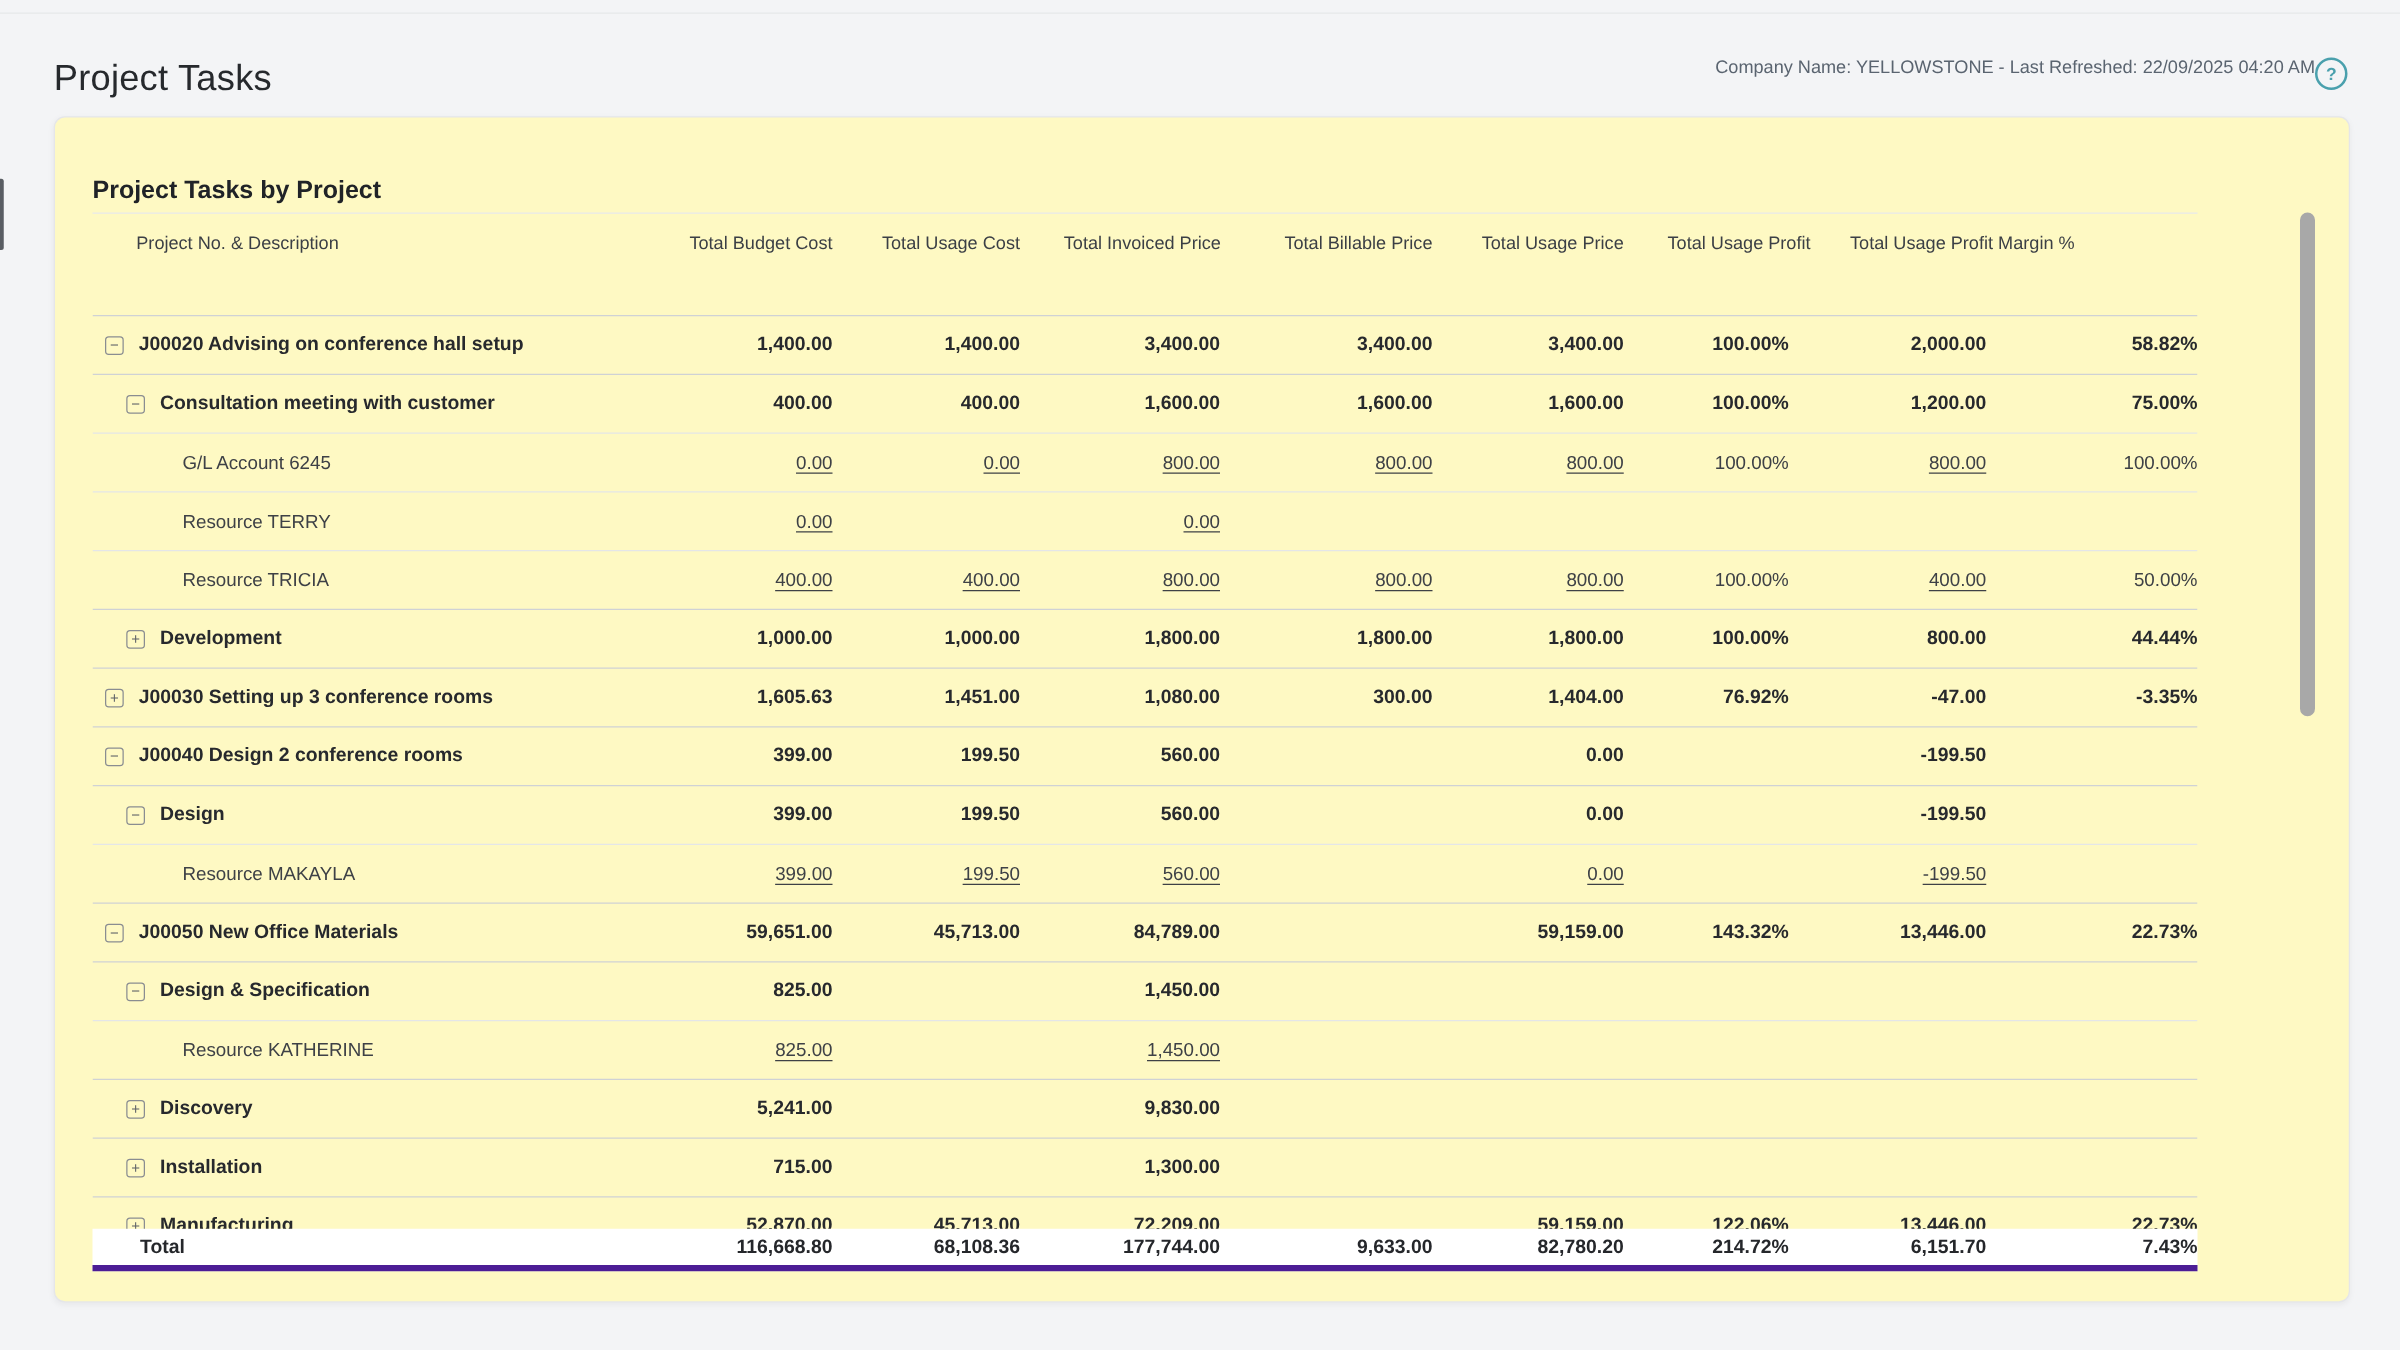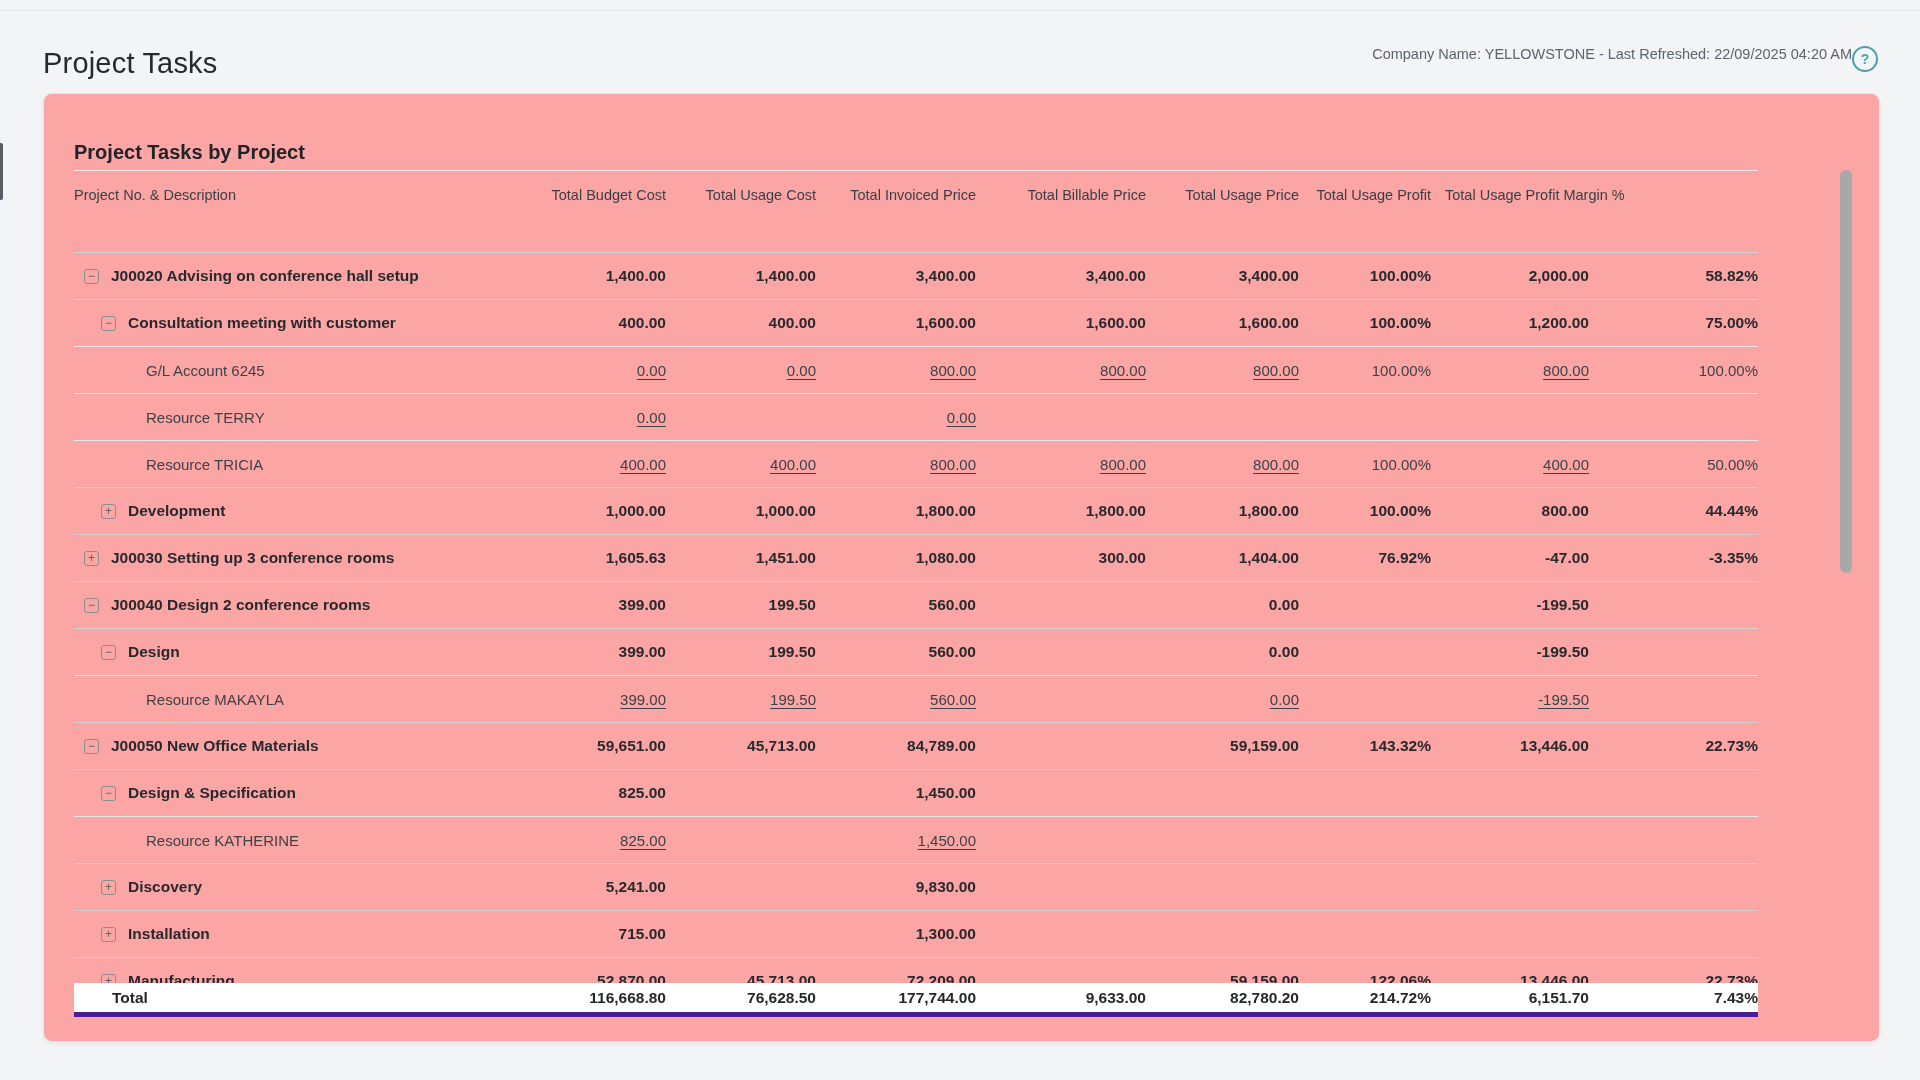--- a/index.html
+++ b/index.html
@@ -15,34 +15,34 @@
   .meta{position:absolute;top:46px;right:42px;display:flex;}
   .meta-text{font-size:14.5px;color:#5a6470;}
   .help{
     width:22px;height:22px;border:2px solid #4aa0ad;border-radius:50%;
     color:#4aa0ad;font-size:14px;font-weight:700;
     display:flex;align-items:center;justify-content:center;cursor:pointer;flex:0 0 auto;
   }
 
   .card{
     position:absolute;left:43px;top:93px;width:1835px;height:947px;
-    background:#fca5a5;border:1px solid #e5e6e9;border-radius:9px;
+    background:#fef9c3;border:1px solid #e5e6e9;border-radius:9px;
     box-shadow:0 2px 5px rgba(0,0,0,.05);
   }
   .report-title{position:absolute;left:30px;top:30px;font-size:20px;font-weight:700;color:#202327;}
 
   .table{
     position:absolute;left:30px;top:76px;width:1684px;
     --cols:432px 160px 150px 160px 170px 153px 132px 158px 169px;
   }
   .thead{
     display:grid;grid-template-columns:var(--cols);
     border-top:1px solid #e8e9eb;height:82px;box-sizing:border-box;
   }
-  .h{font-size:14.5px;color:#3b3f45;padding-top:12px;line-height:24px;}
+  .h{font-size:14.5px;color:#3b3f45;padding-top:12px;line-height:24px;margin-left:35px;}
   .h.num{text-align:right;}
   .h.wrapcol{text-align:left;padding-left:14px;box-sizing:border-box;}
 
   .rows-clip{height:731px;overflow:hidden;}
   .row{
     display:grid;grid-template-columns:var(--cols);height:47px;align-items:center;
     border-top:1px solid #e4e6e8;box-sizing:border-box;
     font-size:15px;color:#3e4146;
   }
   .row.bold{font-weight:700;font-size:15.5px;color:#27292d;border-top-color:#cfd2d5;}
@@ -316,21 +316,21 @@
           <div class="num"><span class="val"></span></div>
           <div class="num"><span class="val">59,159.00</span></div>
           <div class="num"><span class="val">122.06%</span></div>
           <div class="num"><span class="val">13,446.00</span></div>
           <div class="num"><span class="val">22.73%</span></div>
         </div>
       </div>
     <div class="total" id="total">
         <div class="label">Total</div>
         <div class="num">116,668.80</div>
-        <div class="num">76,628.50</div>
+        <div class="num">68,108.36</div>
         <div class="num">177,744.00</div>
         <div class="num">9,633.00</div>
         <div class="num">82,780.20</div>
         <div class="num">214.72%</div>
         <div class="num">6,151.70</div>
         <div class="num">7.43%</div>
       </div>
   </div>
 
   <div class="scroll-thumb"></div>

